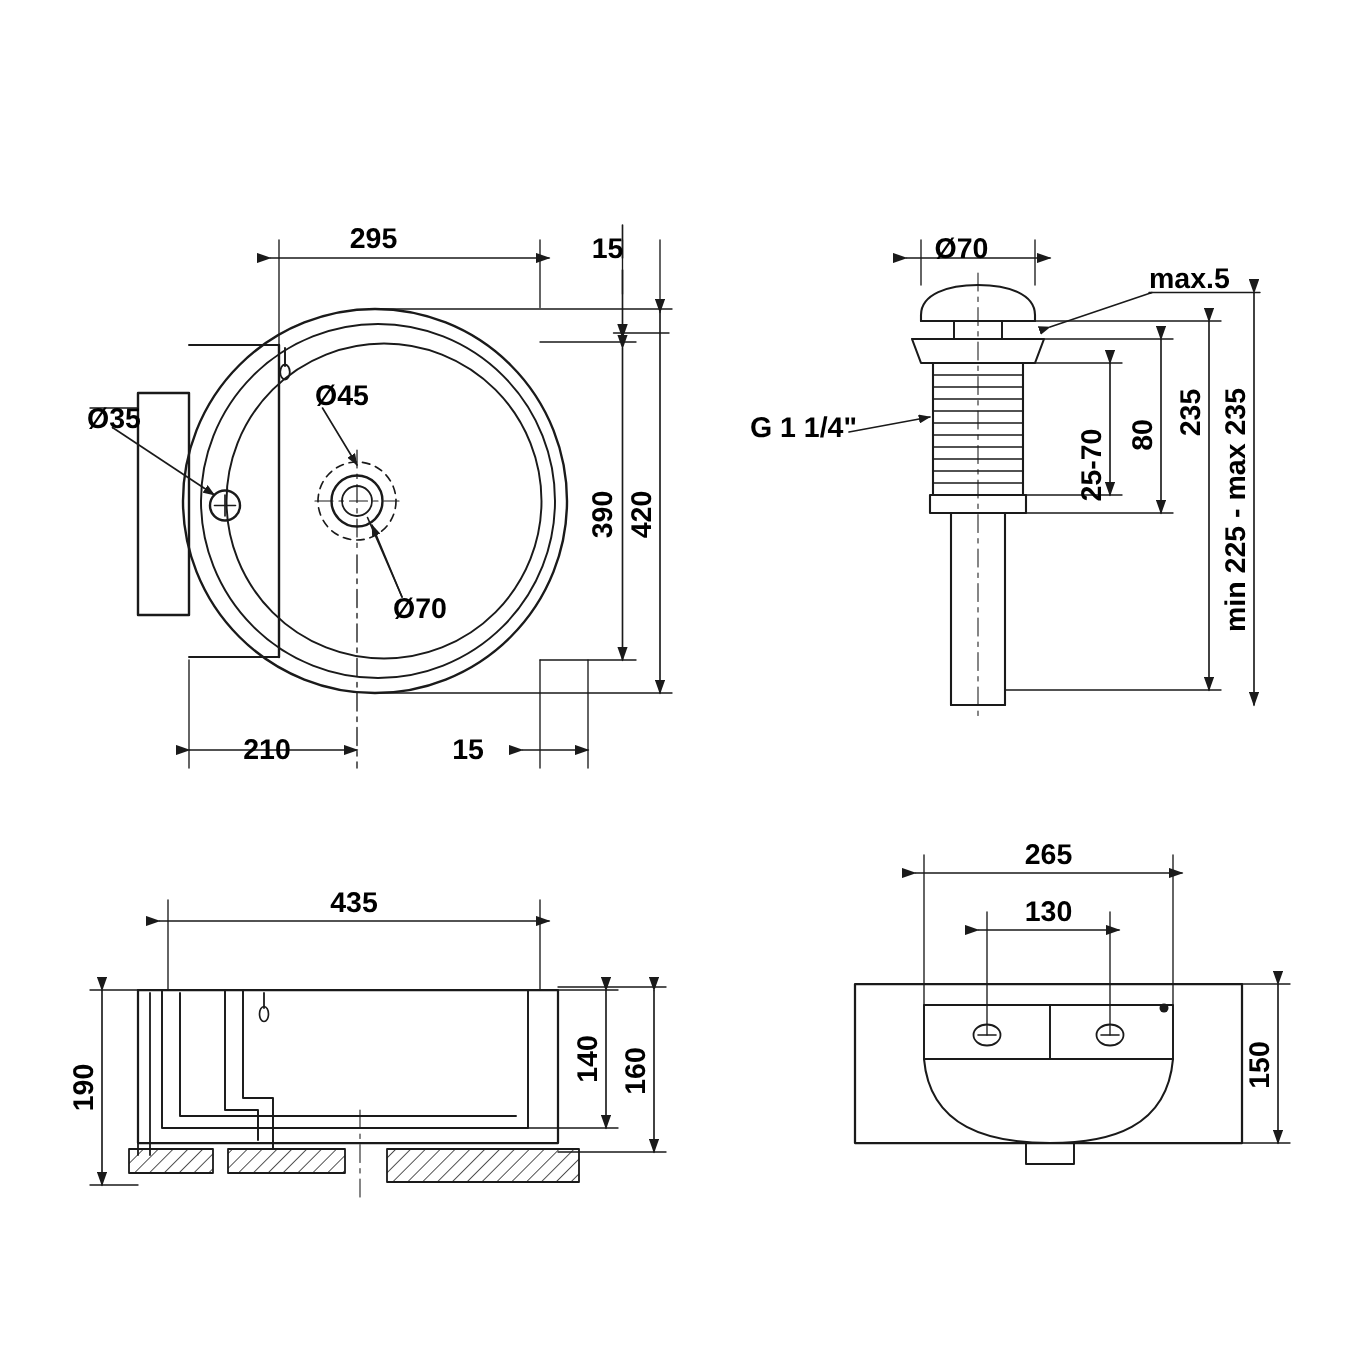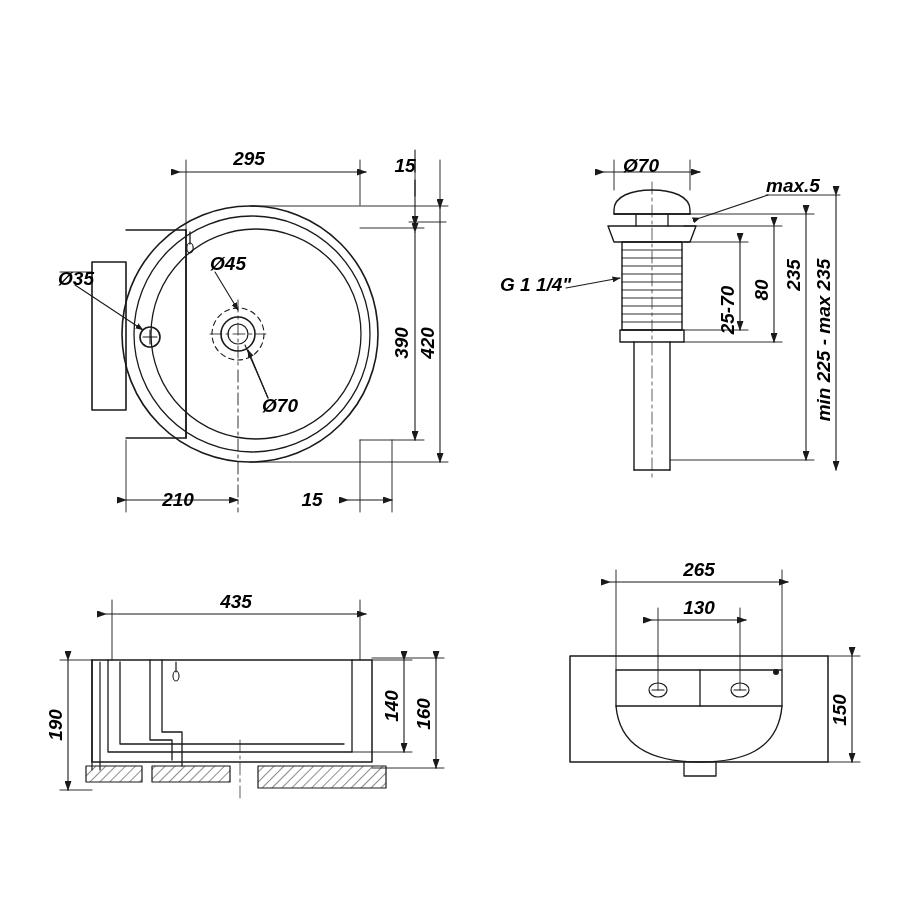--- a/index.html
+++ b/index.html
@@ -1,17 +1,17 @@
 <!DOCTYPE html>
 <html><head>
 <meta charset="utf-8">
 <style>
   html,body{margin:0;padding:0;background:#ffffff;}
   body{width:900px;height:900px;font-family:"Liberation Sans",sans-serif;overflow:hidden;}
-  #stage{position:relative;width:900px;height:707px;font-style:italic;}
+  #stage{position:relative;width:900px;height:707px;}
   svg{display:block;}
   text{font-family:"Liberation Sans",sans-serif;fill:#000;}
 </style>
 </head>
 <body>
 
 <div id="stage">
 <svg width="900" height="900" viewBox="0 0 900 900">
   <defs>
     <marker id="ar" markerWidth="10" markerHeight="7" refX="9" refY="3.5" orient="auto" markerUnits="userSpaceOnUse">

